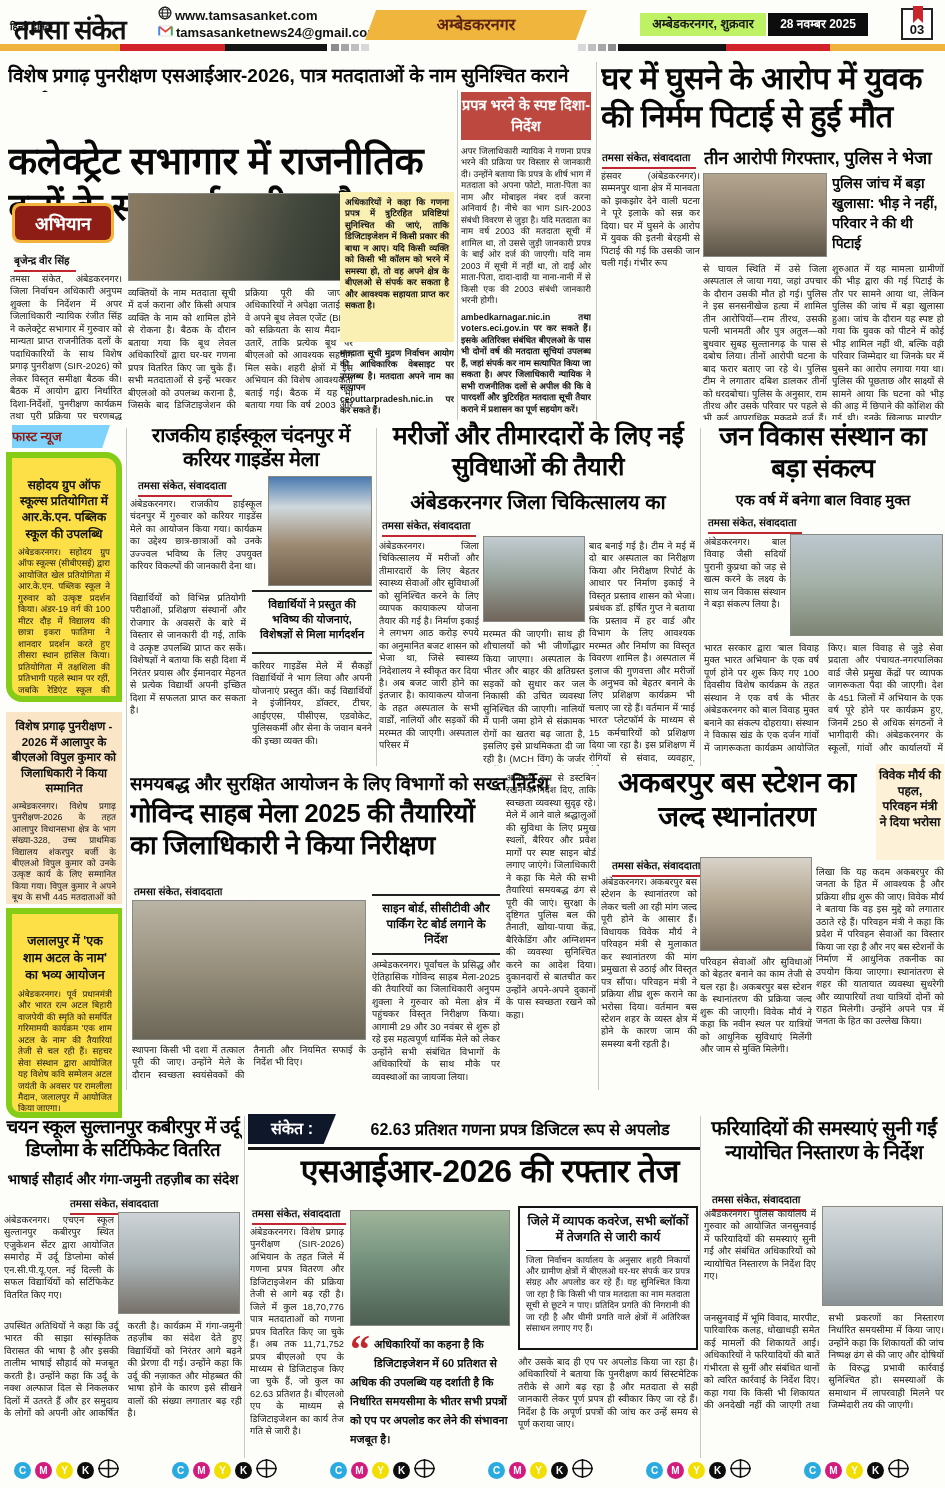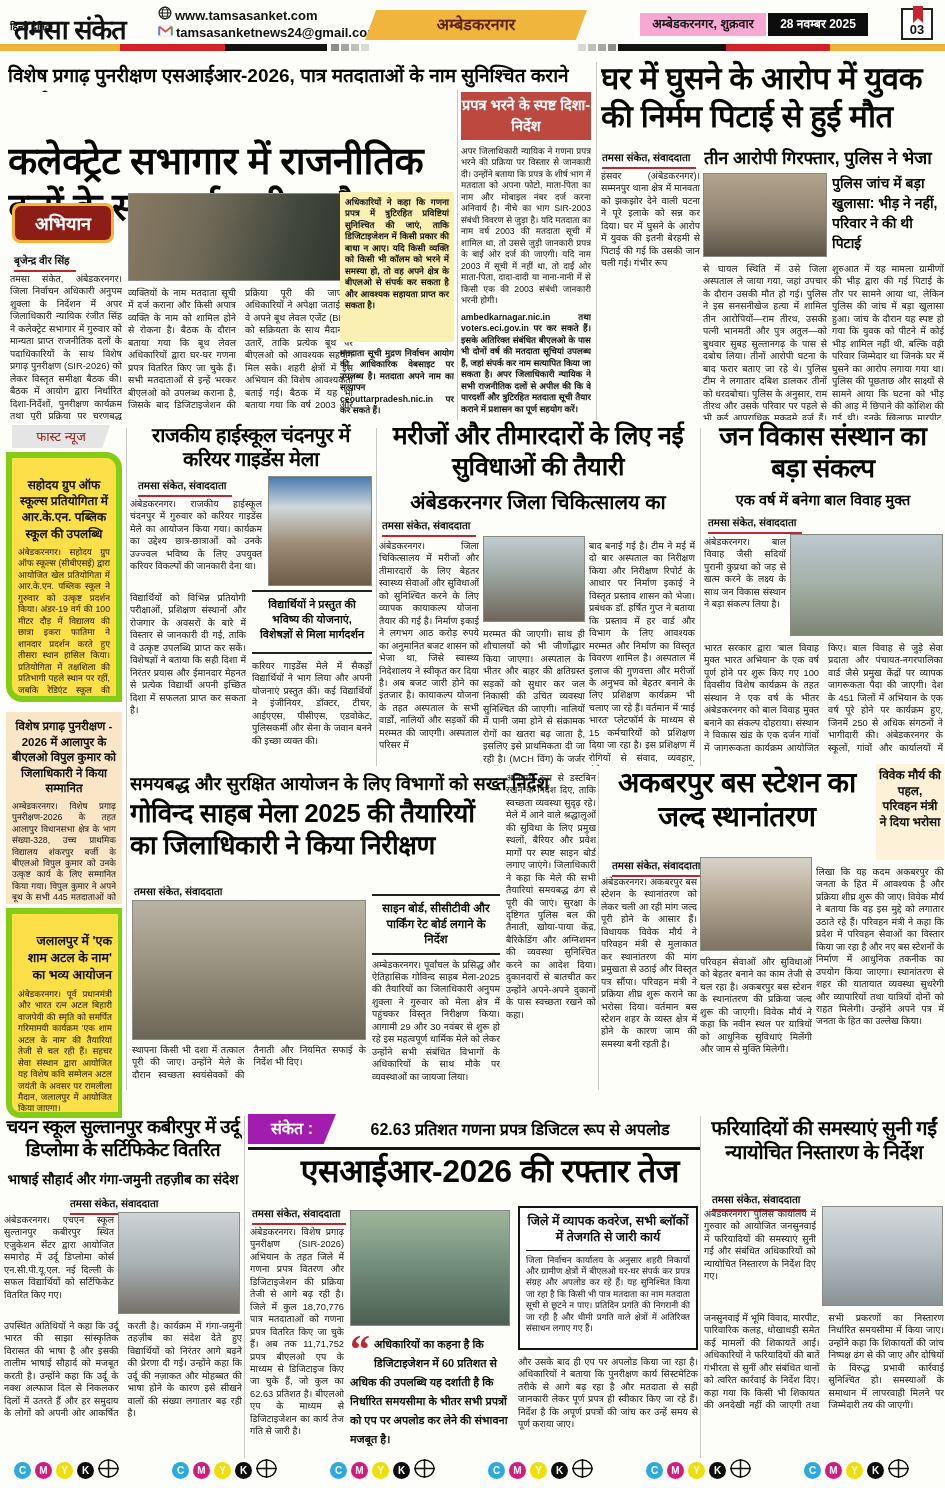--- a/index.html
+++ b/index.html
@@ -22,26 +22,26 @@
   .ribbon{background:#efb53c;clip-path:polygon(5% 0,100% 0,95% 100%,0 100%);
           color:#5d2310;font-weight:800;text-align:center;}
   .seg{position:absolute;top:0;height:100%;}
   .badge-outer{background:#f3b33a;border-radius:8px;padding:3px;}
   .badge-inner{background:#8e1d15;border-radius:6px;color:#fff;font-weight:800;
                text-align:center;height:100%;display:flex;align-items:center;justify-content:center;}
   .redbox{background:#bc4840;color:#fff;font-weight:800;text-align:center;}
   .highlight{background:#fbf0b3;padding:5px 5px;}
   .creambox{background:#fae6c6;padding:7px 6px;}
   .borderbox{border:6px solid #84cc16;padding:19px 6px;background:#fde047;}
-  .fastnews{background:#e5e5e5;color:#8c1d15;font-weight:400;text-align:center;
+  .fastnews{background:#7dd3fc;color:#8c1d15;font-weight:700;
             clip-path:polygon(0 0,100% 0,92% 100%,0 100%);}
   .inset{border-top:2px solid #222;border-bottom:2px solid #222;font-weight:800;
          text-align:center;padding:5px 3px;line-height:1.35;}
   .sidebox{background:#fdf2d8;font-weight:800;text-align:center;padding:4px 3px;line-height:1.3;}
-  .striplabel{background:#a21caf;color:#fff;font-weight:800;text-align:center;
+  .striplabel{background:#0f172a;color:#fff;font-weight:800;text-align:center;
               clip-path:polygon(0 0,100% 0,86% 100%,0 100%);}
   .quote-mark{color:#c2262e;font-size:40px;font-weight:900;line-height:0.6;font-family:"Liberation Serif",serif;}
   .quote-txt{font-weight:700;font-size:11px;line-height:1.45;text-align:justify;}
   .covbox{border:2.5px solid #141414;padding:5px 6px;background:#fff;}
   .covbox .bt{font-weight:800;text-align:center;font-size:12.5px;line-height:1.3;
               border-bottom:1.5px solid #141414;padding-bottom:4px;margin-bottom:4px;}
   .cmyk{position:absolute;top:1461px;height:19px;display:flex;gap:4px;align-items:center;}
   .dot{width:17px;height:17px;border-radius:50%;color:#fff;font-size:10px;font-weight:bold;
        display:flex;align-items:center;justify-content:center;}
   .dot.c{background:#29abe2;} .dot.m{background:#d41a7d;} .dot.y{background:#f2de00;} .dot.k{background:#0d0d0d;}
@@ -69,21 +69,21 @@
   <div class="abs" style="left:158px;top:23px;display:flex;align-items:center;gap:3px;">
     <span><svg width="15" height="12" viewBox="0 0 24 18">
           <rect x="1" y="1" width="22" height="16" rx="2" fill="#fff" stroke="#d0d0d0"></rect>
           <path d="M2 2 L12 10 L22 2" fill="none" stroke="#ea4335" stroke-width="3"></path>
           <path d="M2 2 L2 16" stroke="#4285f4" stroke-width="3"></path>
           <path d="M22 2 L22 16" stroke="#34a853" stroke-width="3"></path>
         </svg></span>
     <span style="font-size:13px;font-weight:800;">tamsasanketnews24@gmail.com</span>
   </div>
   <div class="abs ribbon" style="left:365px;top:10px;width:222px;height:30px;line-height:30px;font-size:16px;">अम्बेडकरनगर</div>
-  <div class="abs" style="left:640px;top:13px;width:126px;height:23px;background:#f9a8d4;color:#1a1a1a;font-weight:800;font-size:12.5px;text-align:center;line-height:23px;">अम्बेडकरनगर, शुक्रवार</div>
+  <div class="abs" style="left:640px;top:13px;width:126px;height:23px;background:#bef264;color:#1a1a1a;font-weight:800;font-size:12.5px;text-align:center;line-height:23px;">अम्बेडकरनगर, शुक्रवार</div>
   <div class="abs" style="left:768px;top:13px;width:100px;height:23px;background:#0d0d0d;color:#fff;font-weight:800;font-size:12px;text-align:center;line-height:23px;">28 नवम्बर 2025</div>
   <div class="abs pagebox" style="left:901px;top:8px;width:32px;height:32px;">
     <span class="bookmark"></span>
     <span style="position:absolute;left:0;right:0;bottom:1px;font-size:13px;">03</span>
   </div>
 
   <div class="abs" style="left:0;top:44px;width:945px;height:7px;">
     <span class="seg" style="left:0;width:120px;background:#eeb43c;"></span>
     <span class="seg" style="left:120px;width:105px;background:#d2232a;"></span>
     <span class="seg" style="left:225px;width:102px;background:#141414;"></span>
@@ -131,21 +131,21 @@
   <div class="abs fastnews" style="left:12px;top:425px;width:98px;height:23px;line-height:23px;font-size:13px;">फास्ट न्यूज</div>
   <div class="abs borderbox clip" style="left:6px;top:452px;width:116px;height:250px;border-radius:0 16px 0 16px;">
     <div class="center" style="font-size:12px;font-weight:800;line-height:1.35;">सहोदय ग्रुप ऑफ स्कूल्स प्रतियोगिता में आर.के.एन. पब्लिक स्कूल की उपलब्धि</div>
     <div class="txt-sm clip" style="margin-top:5px;height:160px;">अंबेडकरनगर। सहोदय ग्रुप ऑफ स्कूल्स (सीबीएसई) द्वारा आयोजित खेल प्रतियोगिता में आर.के.एन. पब्लिक स्कूल ने गुरुवार को उत्कृष्ट प्रदर्शन किया। अंडर-19 वर्ग की 100 मीटर दौड़ में विद्यालय की छात्रा इकरा फातिमा ने शानदार प्रदर्शन करते हुए तीसरा स्थान हासिल किया। प्रतियोगिता में तक्षशिला की प्रतिभागी पहले स्थान पर रहीं, जबकि रेडिएंट स्कूल की प्रतिभागी ने दूसरा स्थान प्राप्त किया।</div>
   </div>
   <div class="abs creambox clip" style="left:6px;top:712px;width:116px;height:192px;">
     <div class="center" style="font-size:11.5px;font-weight:800;line-height:1.35;">विशेष प्रगाढ़ पुनरीक्षण - 2026 में आलापुर के बीएलओ विपुल कुमार को जिलाधिकारी ने किया सम्मानित</div>
     <div class="txt-sm clip" style="margin-top:4px;height:108px;">अम्बेडकरनगर। विशेष प्रगाढ़ पुनरीक्षण-2026 के तहत आलापुर विधानसभा क्षेत्र के भाग संख्या-328, उच्च प्राथमिक विद्यालय शंकरपुर बर्जी के बीएलओ विपुल कुमार को उनके उत्कृष्ट कार्य के लिए सम्मानित किया गया। विपुल कुमार ने अपने बूथ के सभी 445 मतदाताओं को गणना प्रपत्र समय पर वितरित कर शत-प्रतिशत एकत्रित किया और उन्हें बीएलओ ऐप पर पूर्णतः डिजिटाइज किया।</div>
   </div>
   <div class="abs borderbox clip" style="left:6px;top:908px;width:116px;height:210px;border-right-width:4px;border-radius:0 0 0 14px;">
-    <div class="center" style="font-size:12.5px;font-weight:800;line-height:1.35;text-align:right;">जलालपुर में 'एक शाम अटल के नाम' का भव्य आयोजन</div>
+    <div class="center" style="font-size:12.5px;font-weight:800;line-height:1.35;">जलालपुर में 'एक शाम अटल के नाम' का भव्य आयोजन</div>
     <div class="txt-sm clip" style="margin-top:5px;height:122px;">अंबेडकरनगर। पूर्व प्रधानमंत्री और भारत रत्न अटल बिहारी वाजपेयी की स्मृति को समर्पित गरिमामयी कार्यक्रम 'एक शाम अटल के नाम' की तैयारियां तेजी से चल रही हैं। सहचर सेवा संस्थान द्वारा आयोजित यह विशेष कवि सम्मेलन अटल जयंती के अवसर पर रामलीला मैदान, जलालपुर में आयोजित किया जाएगा।</div>
   </div>
 
   <div class="abs hl center clip" style="left:130px;top:423px;width:242px;height:52px;font-size:20px;">राजकीय हाईस्कूल चंदनपुर में करियर गाइडेंस मेला</div>
   <div class="abs byline" style="left:138px;top:478px;"><span class="inner">तमसा संकेत, संवाददाता</span></div>
   <div class="abs photo" style="left:268px;top:476px;width:104px;height:110px;background:linear-gradient(180deg,#4a7ab0 0%,#cfd8dc 28%,#9e8b74 62%,#6d5c49 100%);"></div>
   <div class="abs txt clip" style="left:130px;top:498px;width:132px;height:88px;">अंबेडकरनगर। राजकीय हाईस्कूल चंदनपुर में गुरुवार को करियर गाइडेंस मेले का आयोजन किया गया। कार्यक्रम का उद्देश्य छात्र-छात्राओं को उनके उज्ज्वल भविष्य के लिए उपयुक्त करियर विकल्पों की जानकारी देना था।</div>
   <div class="abs txt clip" style="left:130px;top:592px;width:116px;height:172px;">विद्यार्थियों को विभिन्न प्रतियोगी परीक्षाओं, प्रशिक्षण संस्थानों और रोजगार के अवसरों के बारे में विस्तार से जानकारी दी गई, ताकि वे उत्कृष्ट उपलब्धि प्राप्त कर सकें। विशेषज्ञों ने बताया कि सही दिशा में निरंतर प्रयास और ईमानदार मेहनत से प्रत्येक विद्यार्थी अपनी इच्छित दिशा में सफलता प्राप्त कर सकता है।</div>
   <div class="abs inset clip" style="left:252px;top:590px;width:120px;height:64px;font-size:11px;">विद्यार्थियों ने प्रस्तुत की भविष्य की योजनाएं, विशेषज्ञों से मिला मार्गदर्शन</div>
   <div class="abs txt clip" style="left:252px;top:660px;width:120px;height:104px;">करियर गाइडेंस मेले में सैकड़ों विद्यार्थियों ने भाग लिया और अपनी योजनाएं प्रस्तुत कीं। कई विद्यार्थियों ने इंजीनियर, डॉक्टर, टीचर, आईएएस, पीसीएस, एडवोकेट, पुलिसकर्मी और सेना के जवान बनने की इच्छा व्यक्त की।</div>

